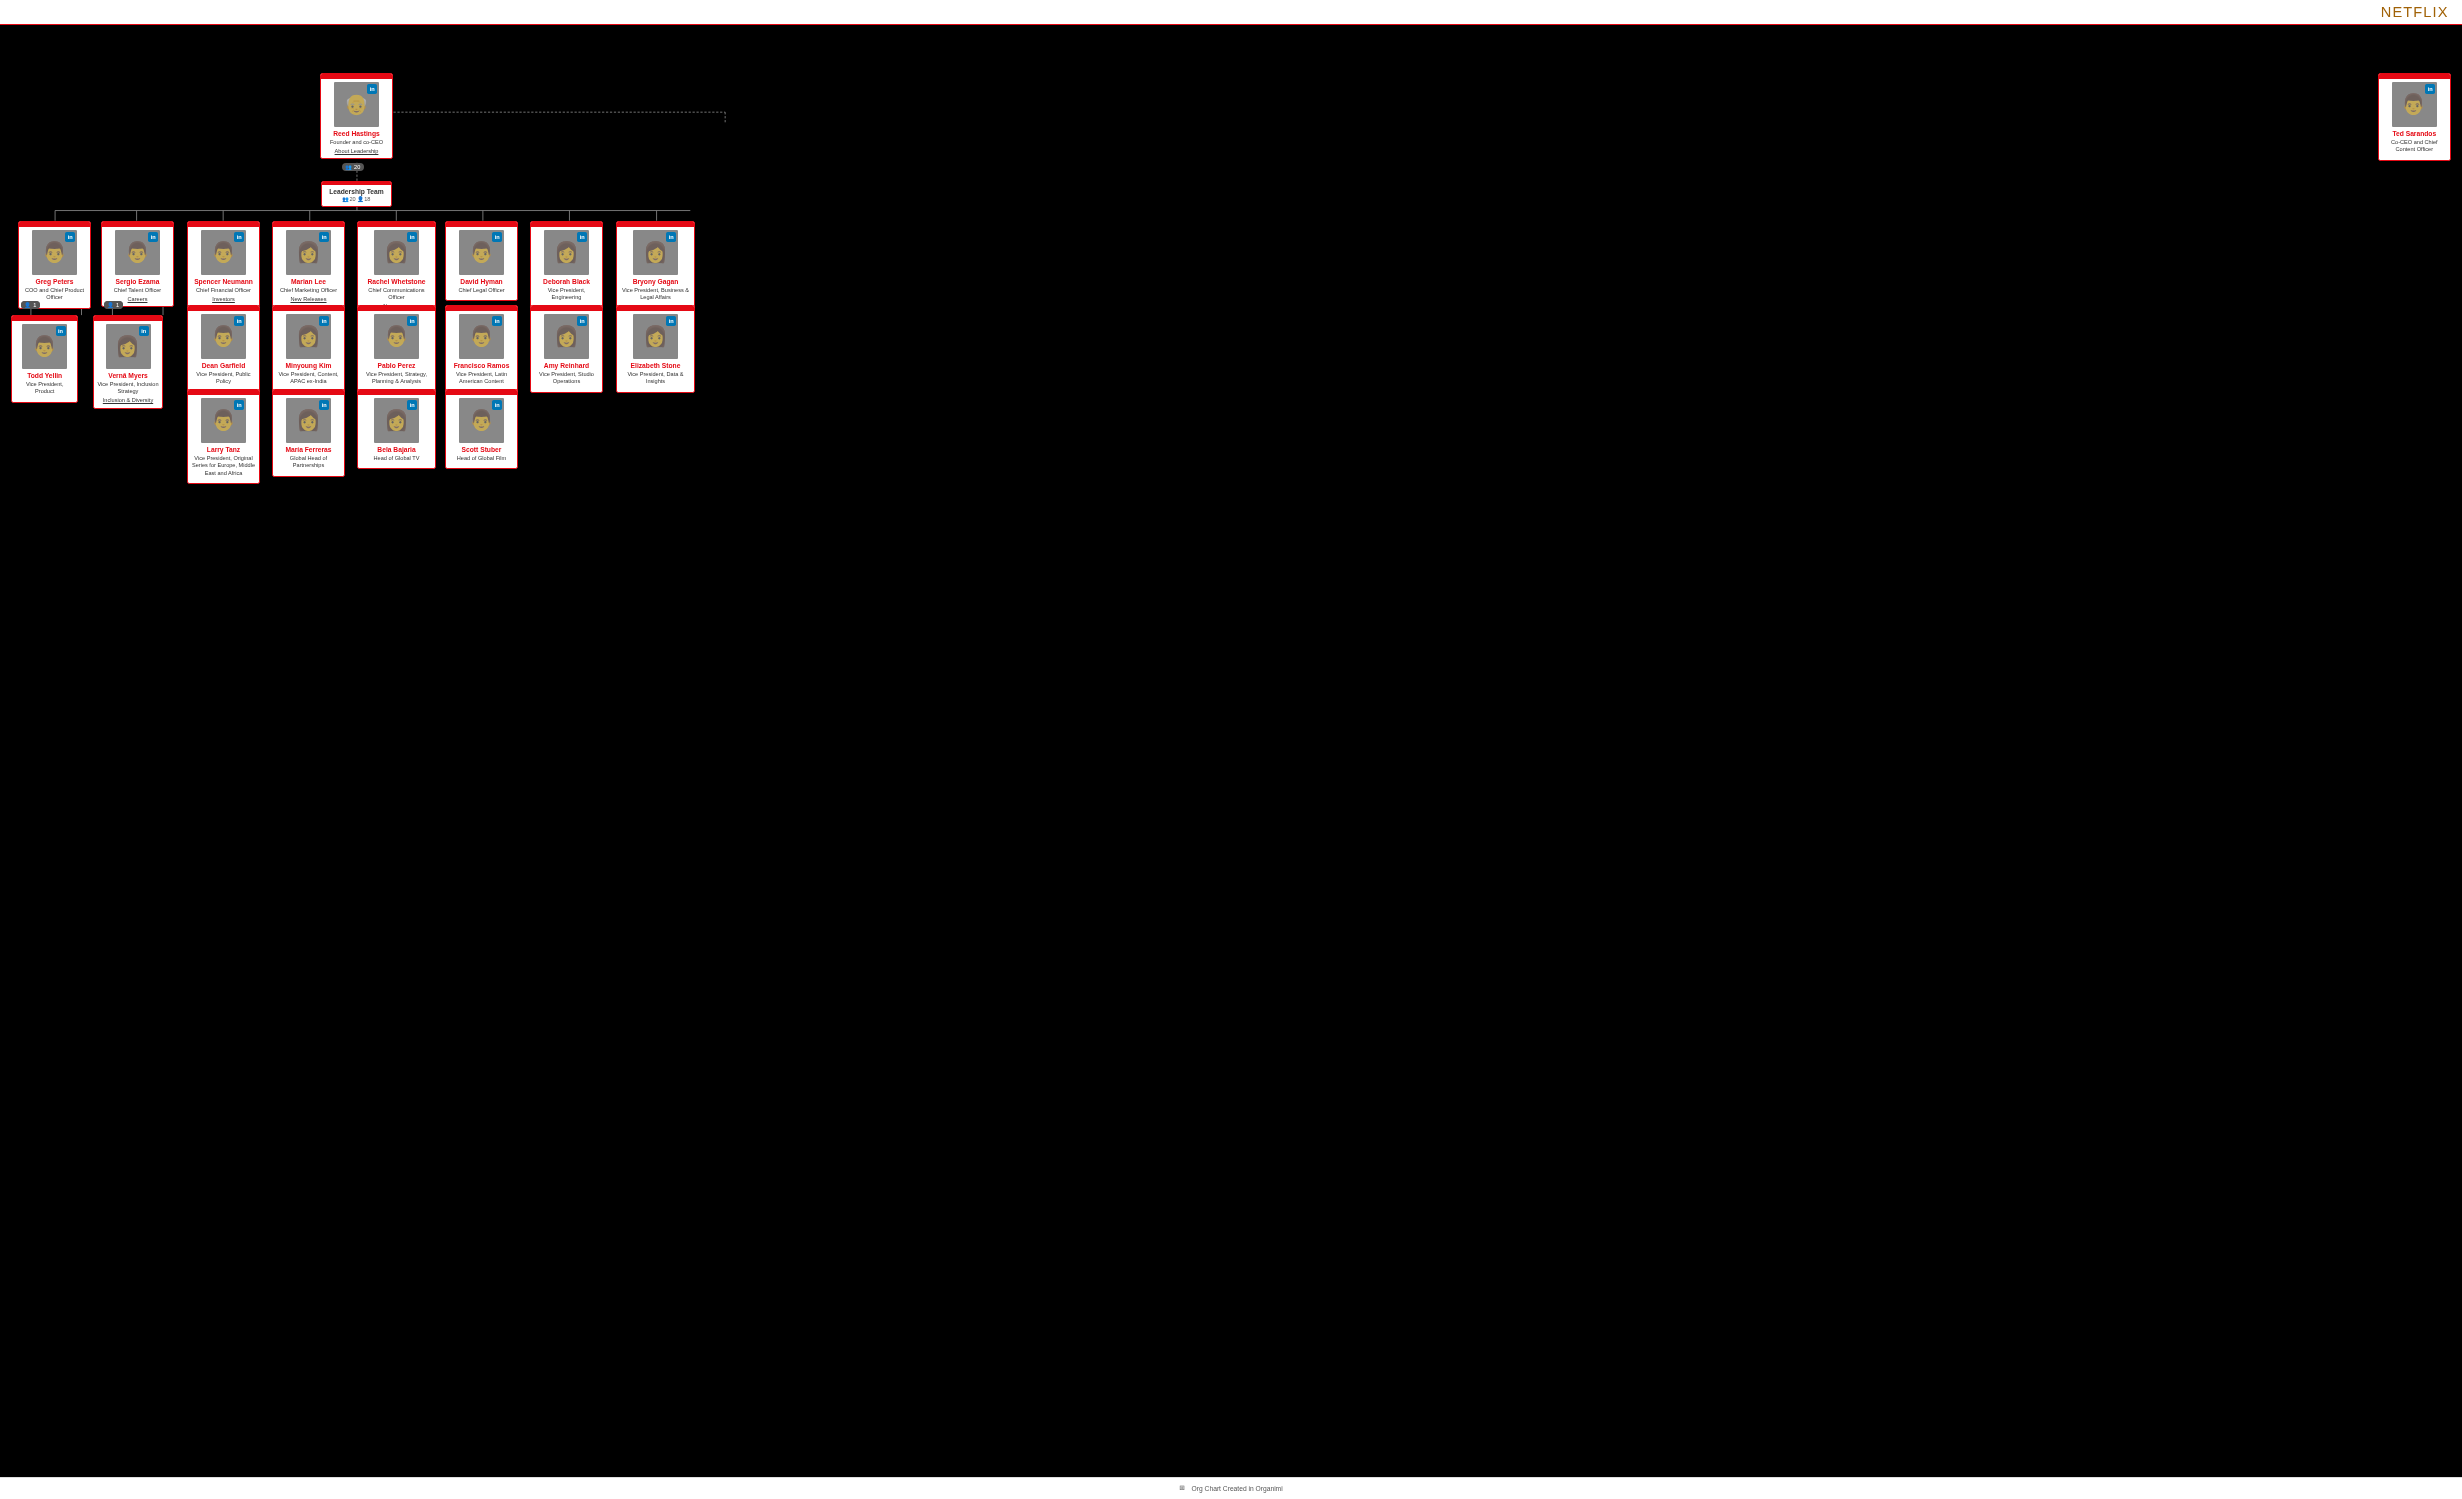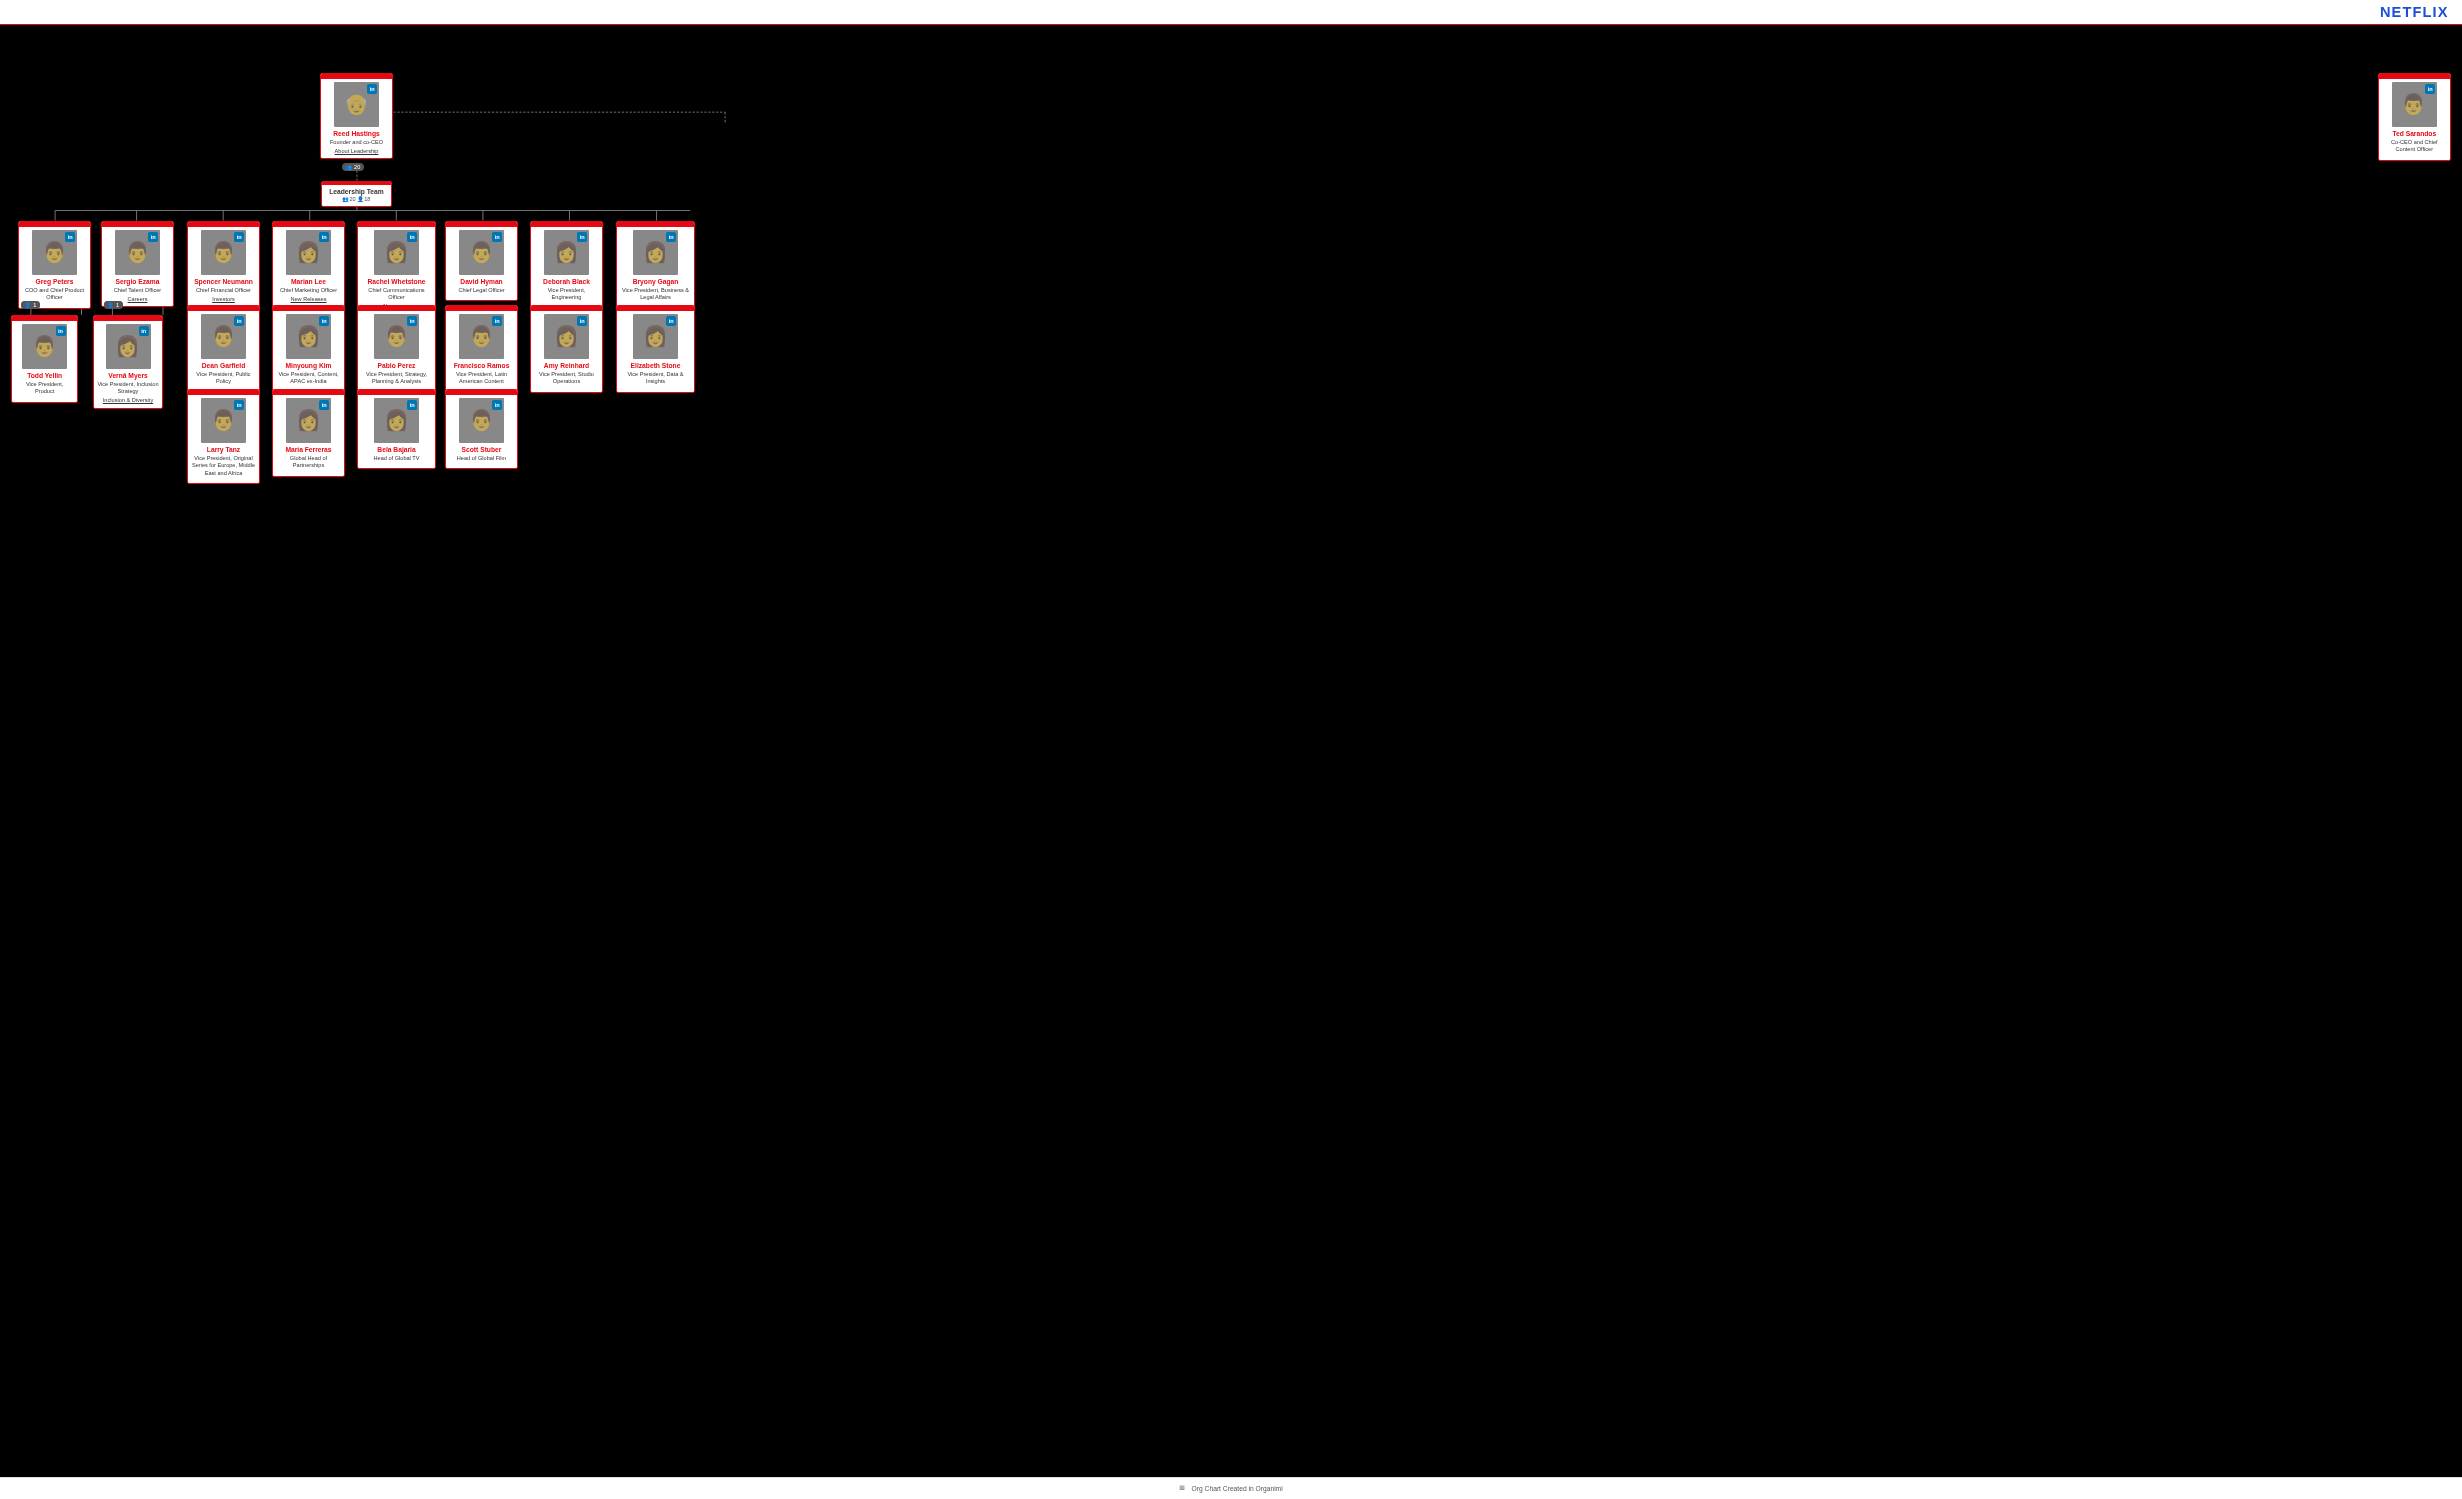--- a/index.html
+++ b/index.html
@@ -15,23 +15,23 @@
     #top-bar {
       background: #fff;
       height: 25px;
       display: flex;
       align-items: center;
       justify-content: flex-end;
       padding: 0 13.5px;
       border-bottom: 1.1px solid #e50914;
     }
     .netflix-logo {
-      color: #1d4ed8;
+      color: #a16207;
       font-size: 14.6px;
-      font-weight: 700;
+      font-weight: 400;
       letter-spacing: 1.1px;
     }
 
     
     #canvas {
       background: #000;
       padding: 17px 11.2px 34px 11.2px;
       position: relative;
       min-width: 787px;
     }

